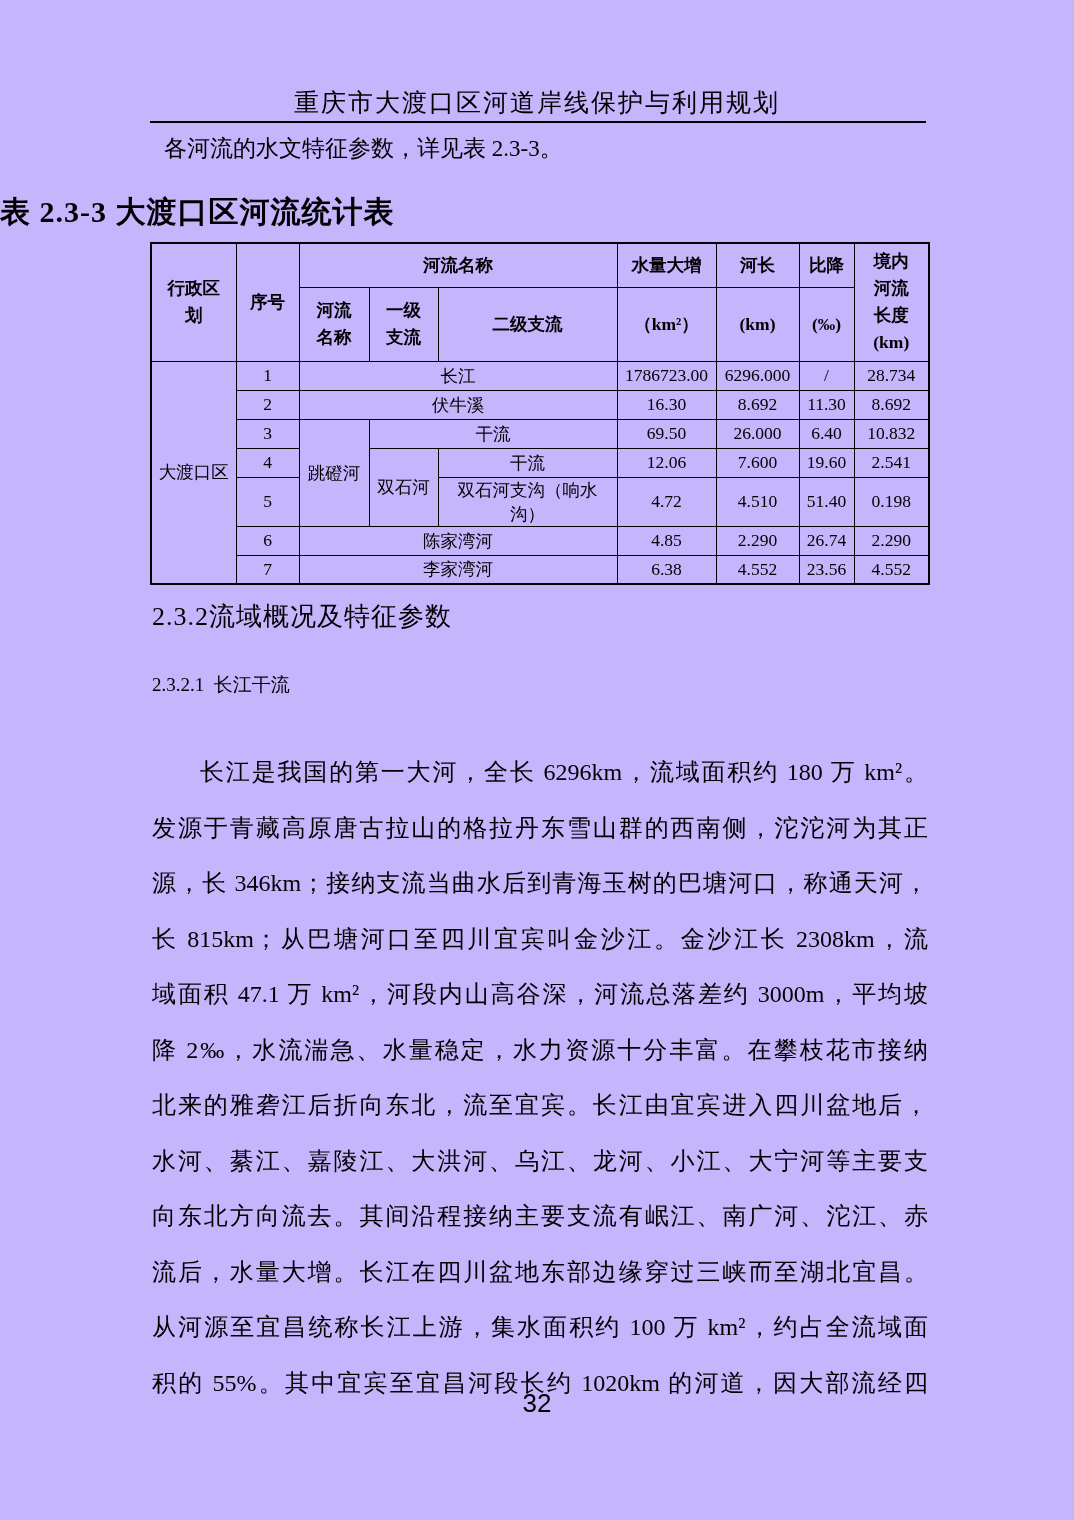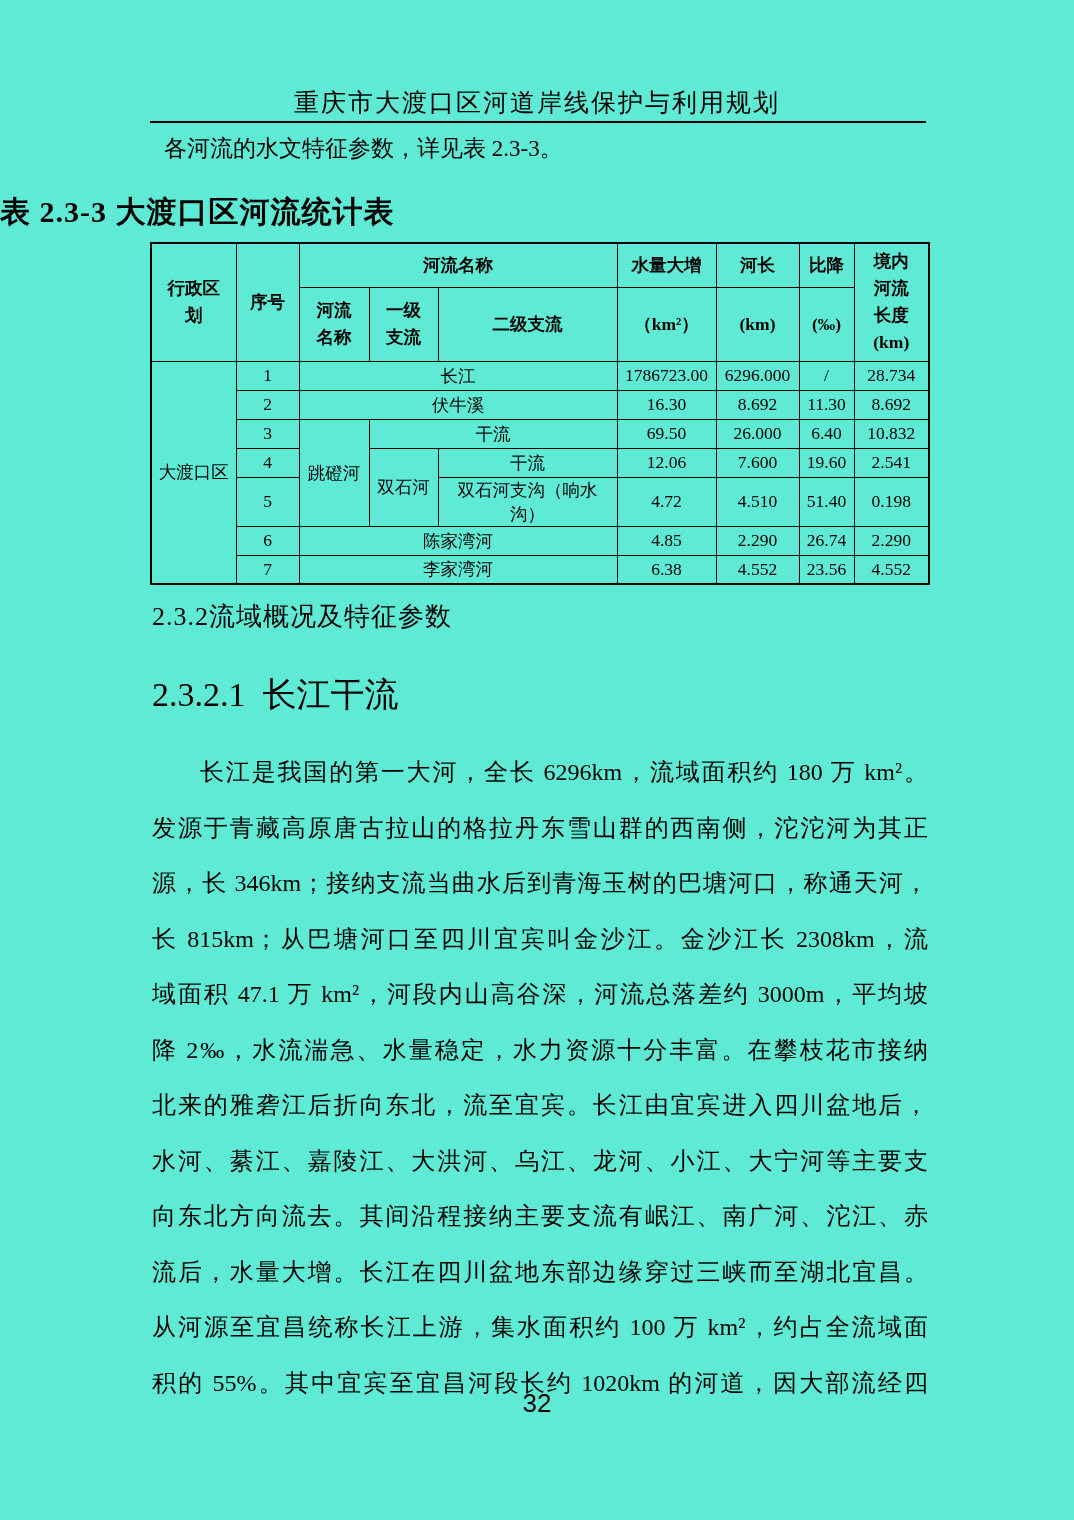--- a/index.html
+++ b/index.html
@@ -1,20 +1,20 @@
 <!DOCTYPE html>
 <html><head>
 <meta charset="utf-8">
 <style>
   html,body { margin:0; padding:0; background:#9a9a9a; }
   .page {
     position:relative;
     width:1074px; height:1520px;
     margin:0 auto;
-    background:#5eead4;
+    background:#c4b5fd;
     color:#000;
     font-family:"Liberation Serif","DejaVu Serif",serif;
     overflow:hidden;
   }
 
   .doc-header-title {
     position:absolute; top:86px; left:0; width:100%;
     text-align:center; font-size:25px; letter-spacing:2px;
   }
   .header-rule {
@@ -47,21 +47,21 @@
   .river-table tr.h2 { height:74px; }
   .river-table tr.brow { height:29px; }
   .river-table td.wrap { white-space:pre-line; line-height:1.55;margin-left:16px; }
 
   .section-heading {
     position:absolute; top:599px; left:152px;
     font-size:26px; font-weight:normal; letter-spacing:1px;
   }
   .sub-heading {
     position:absolute; top:672px; left:152px;
-    font-size:34px; white-space:pre;
+    font-size:19px; white-space:pre;
   }
 
   .body-paragraph {
     position:absolute; top:745px; left:152px; width:776px;
     font-size:24px;
   }
   .para-line {
     height:55.5px; line-height:55.5px;
     text-align:justify; text-align-last:justify;
     white-space:nowrap;

